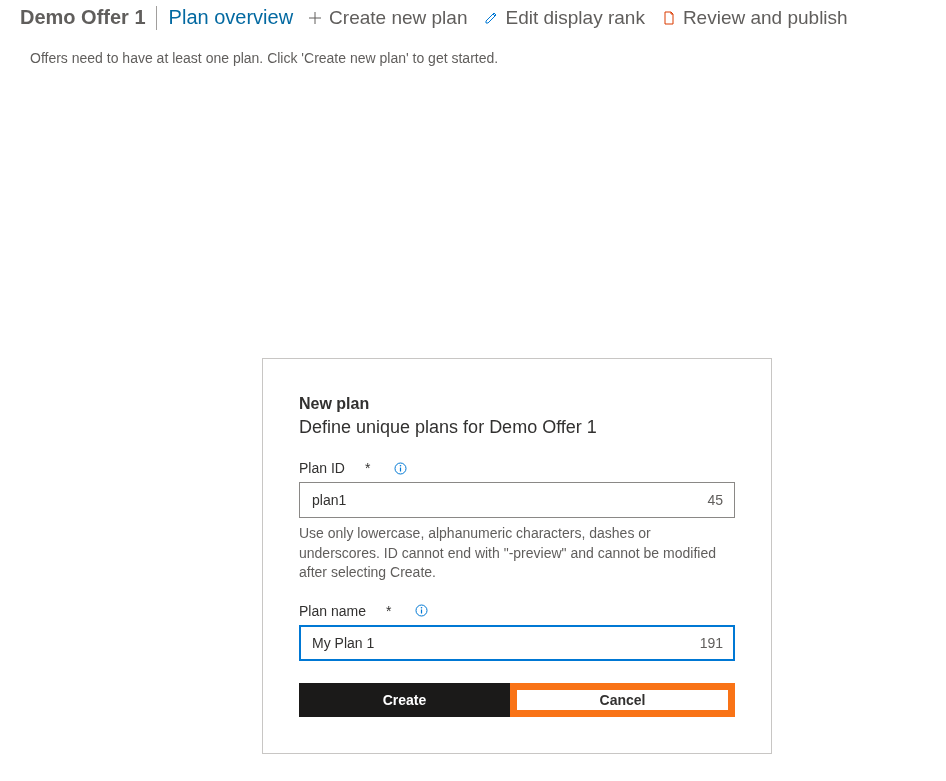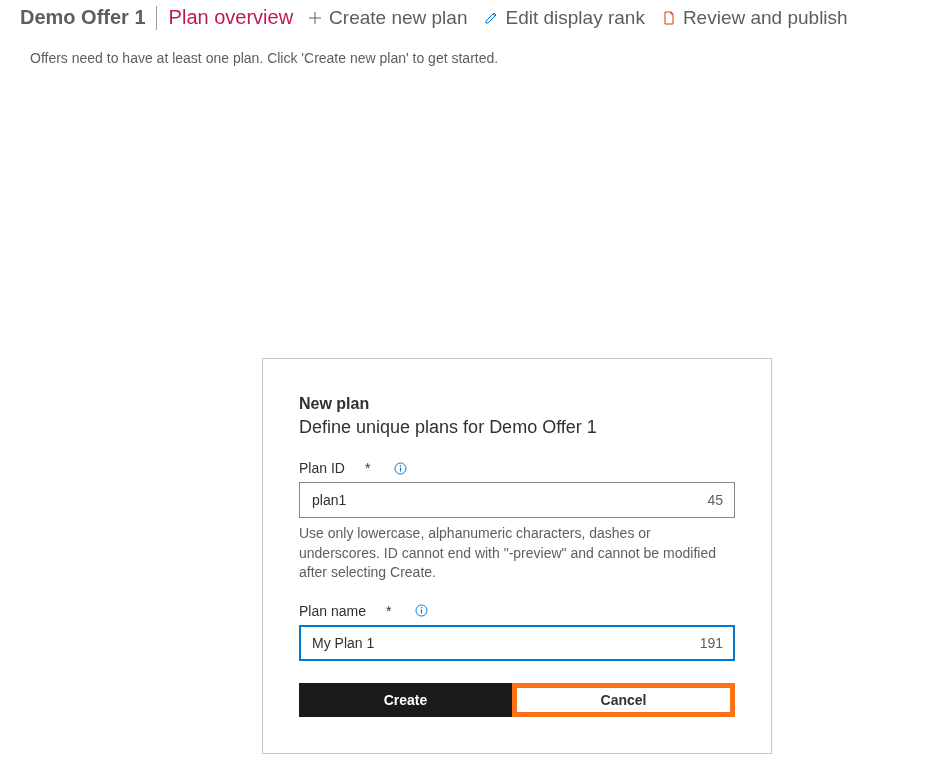--- a/index.html
+++ b/index.html
@@ -30,21 +30,21 @@
     }
     .divider {
       width: 1px;
       height: 24px;
       background: #a19f9d;
       margin: 0 2px 0 0;
     }
     .section-title {
       font-size: 20px;
       font-weight: 400;
-      color: #be185d;
+      color: #0369a1;
       padding-left: 10px;
       padding-right: 14px;
     }
     .toolbar {
       display: flex;
       align-items: center;
       gap: 16px;
     }
     .toolbar-btn {
       display: flex;
@@ -163,21 +163,21 @@
       cursor: pointer;
       border: none;
     }
     .btn-primary {
       background: #1b1a19;
       color: #ffffff;
     }
     .btn-secondary {
       background: #ffffff;
       color: #323130;
-      border: 5px solid #f97316;
+      border: 7px solid #f97316;
     }
   </style>
 </head>
 <body>
 
 <div class="header">
   <span class="offer-title">Demo Offer 1</span>
   <div class="divider"></div>
   <span class="section-title">Plan overview</span>
   <div class="toolbar">

